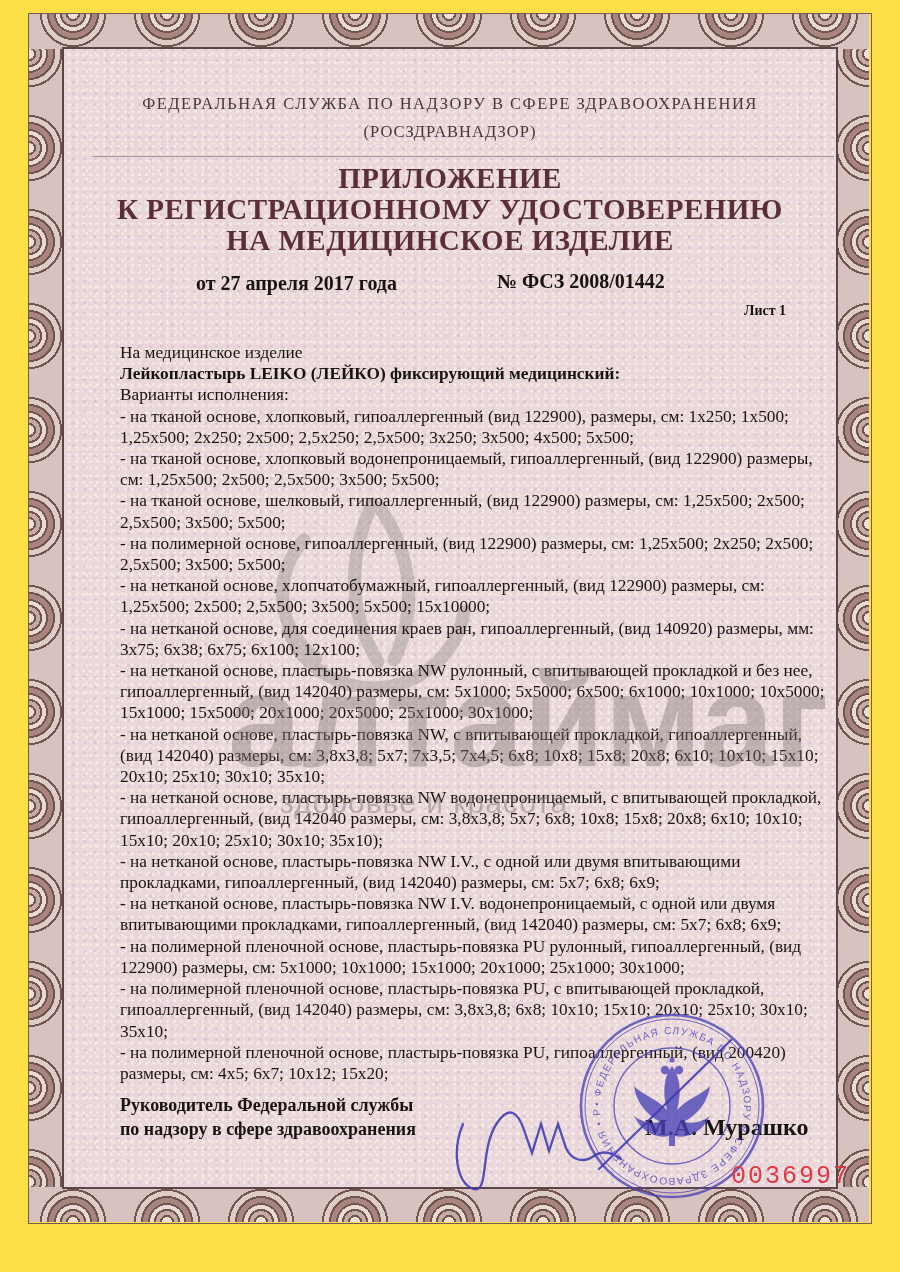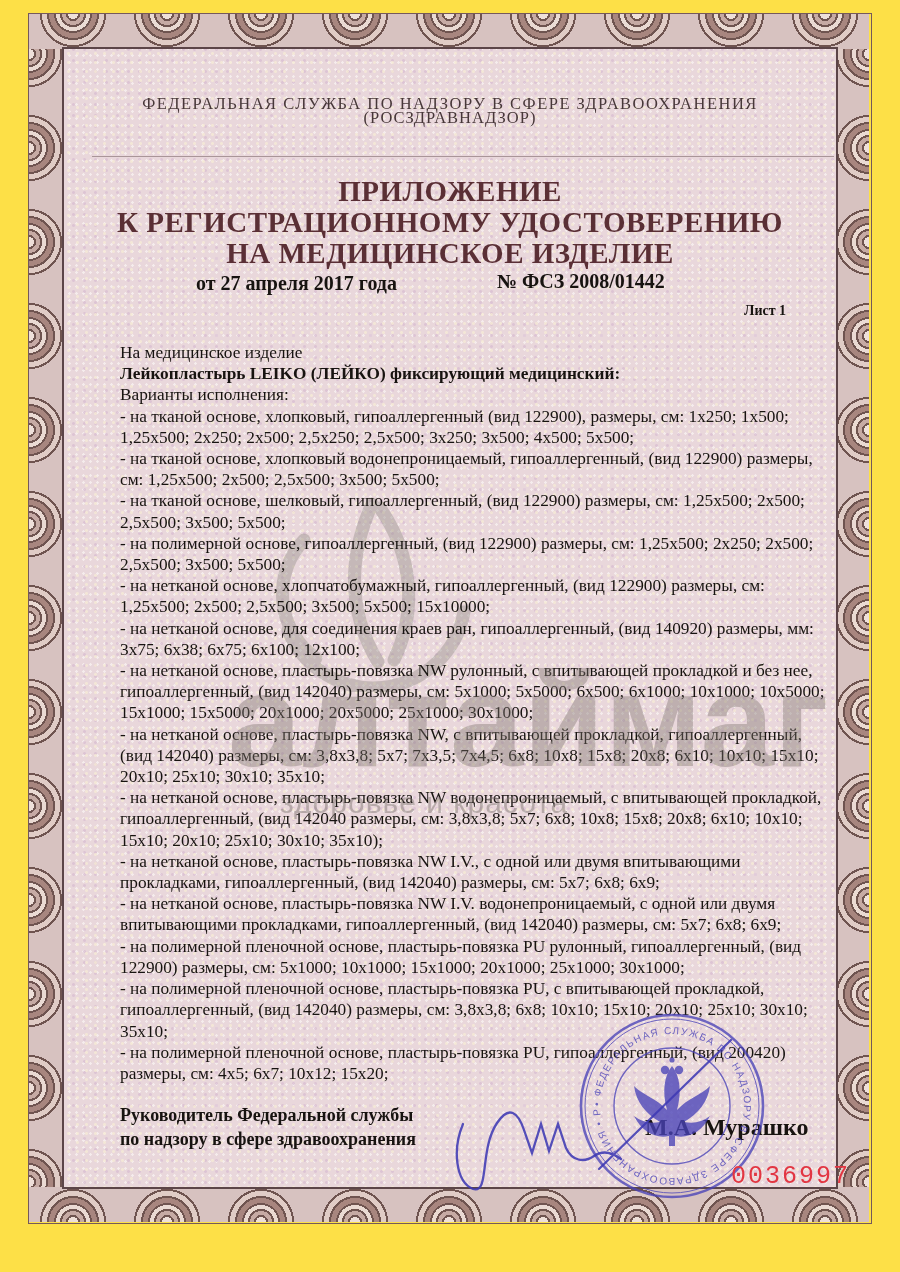--- a/index.html
+++ b/index.html
@@ -39,34 +39,34 @@
     background-image:
       radial-gradient(rgba(247,236,214,.75) 1.2px, transparent 1.7px),
       radial-gradient(rgba(213,184,207,.6) 1.2px, transparent 1.7px),
       radial-gradient(rgba(255,253,250,.55) 1px, transparent 1.5px);
     background-size:9px 9px,11px 11px,7px 7px;
     background-position:0 0,4px 6px,2px 3px;}
   
   .org{position:absolute;left:64px;width:772px;text-align:center;color:#473739;
        letter-spacing:1.5px;font-size:16.5px;white-space:nowrap;}
   .org1{top:94px;}
-  .org2{top:108px;letter-spacing:1px;}
+  .org2{top:122px;letter-spacing:1px;}
   .divider{position:absolute;left:92px;top:156px;width:742px;height:0;
            border-top:1px solid rgba(92,69,72,.45);}
-  .doc-title{position:absolute;left:64px;top:176px;width:772px;text-align:center;
+  .doc-title{position:absolute;left:64px;top:163px;width:772px;text-align:center;
              color:#5a2f35;font-weight:bold;font-size:29px;line-height:31px;
              letter-spacing:.5px;}
   .meta-date{position:absolute;left:196px;top:272px;font-weight:bold;font-size:20px;color:#171310;}
   .meta-num{position:absolute;left:497px;top:270px;font-weight:bold;font-size:20px;color:#171310;}
   .sheet{position:absolute;left:736px;top:303px;font-weight:bold;font-size:14px;color:#171310;margin-left:8px;}
   .body{position:absolute;left:120px;top:342px;width:716px;color:#171310;
         font-size:17.3px;line-height:21.2px;}
   .body p{margin:0;}
   .bold{font-weight:bold;}
-  .sign-left{margin-top:20px;font-weight:bold;font-size:18px;line-height:23.5px;}
+  .sign-left{margin-top:10px;font-weight:bold;font-size:18px;line-height:23.5px;}
   .sign-name{position:absolute;left:645px;top:1114px;font-weight:bold;font-size:24px;color:#171310;}
   .serial{position:absolute;left:731px;top:1150px;font-family:"Liberation Mono",monospace;
           font-size:25px;letter-spacing:2px;color:#e23642;margin-top:12px;}
   
   .wm-logo{position:absolute;left:252px;top:462px;opacity:.5;pointer-events:none;}
   .wm-text{position:absolute;left:228px;top:645px;width:620px;
            font-family:Liberation Sans, sans-serif;font-weight:bold;font-size:132px;
            color:rgba(124,114,110,.40);letter-spacing:0;pointer-events:none;}
   .wm-sub{position:absolute;left:280px;top:786px;font-family:"Liberation Sans",sans-serif;
           font-size:30px;letter-spacing:1px;color:rgba(128,118,113,.48);pointer-events:none;}

